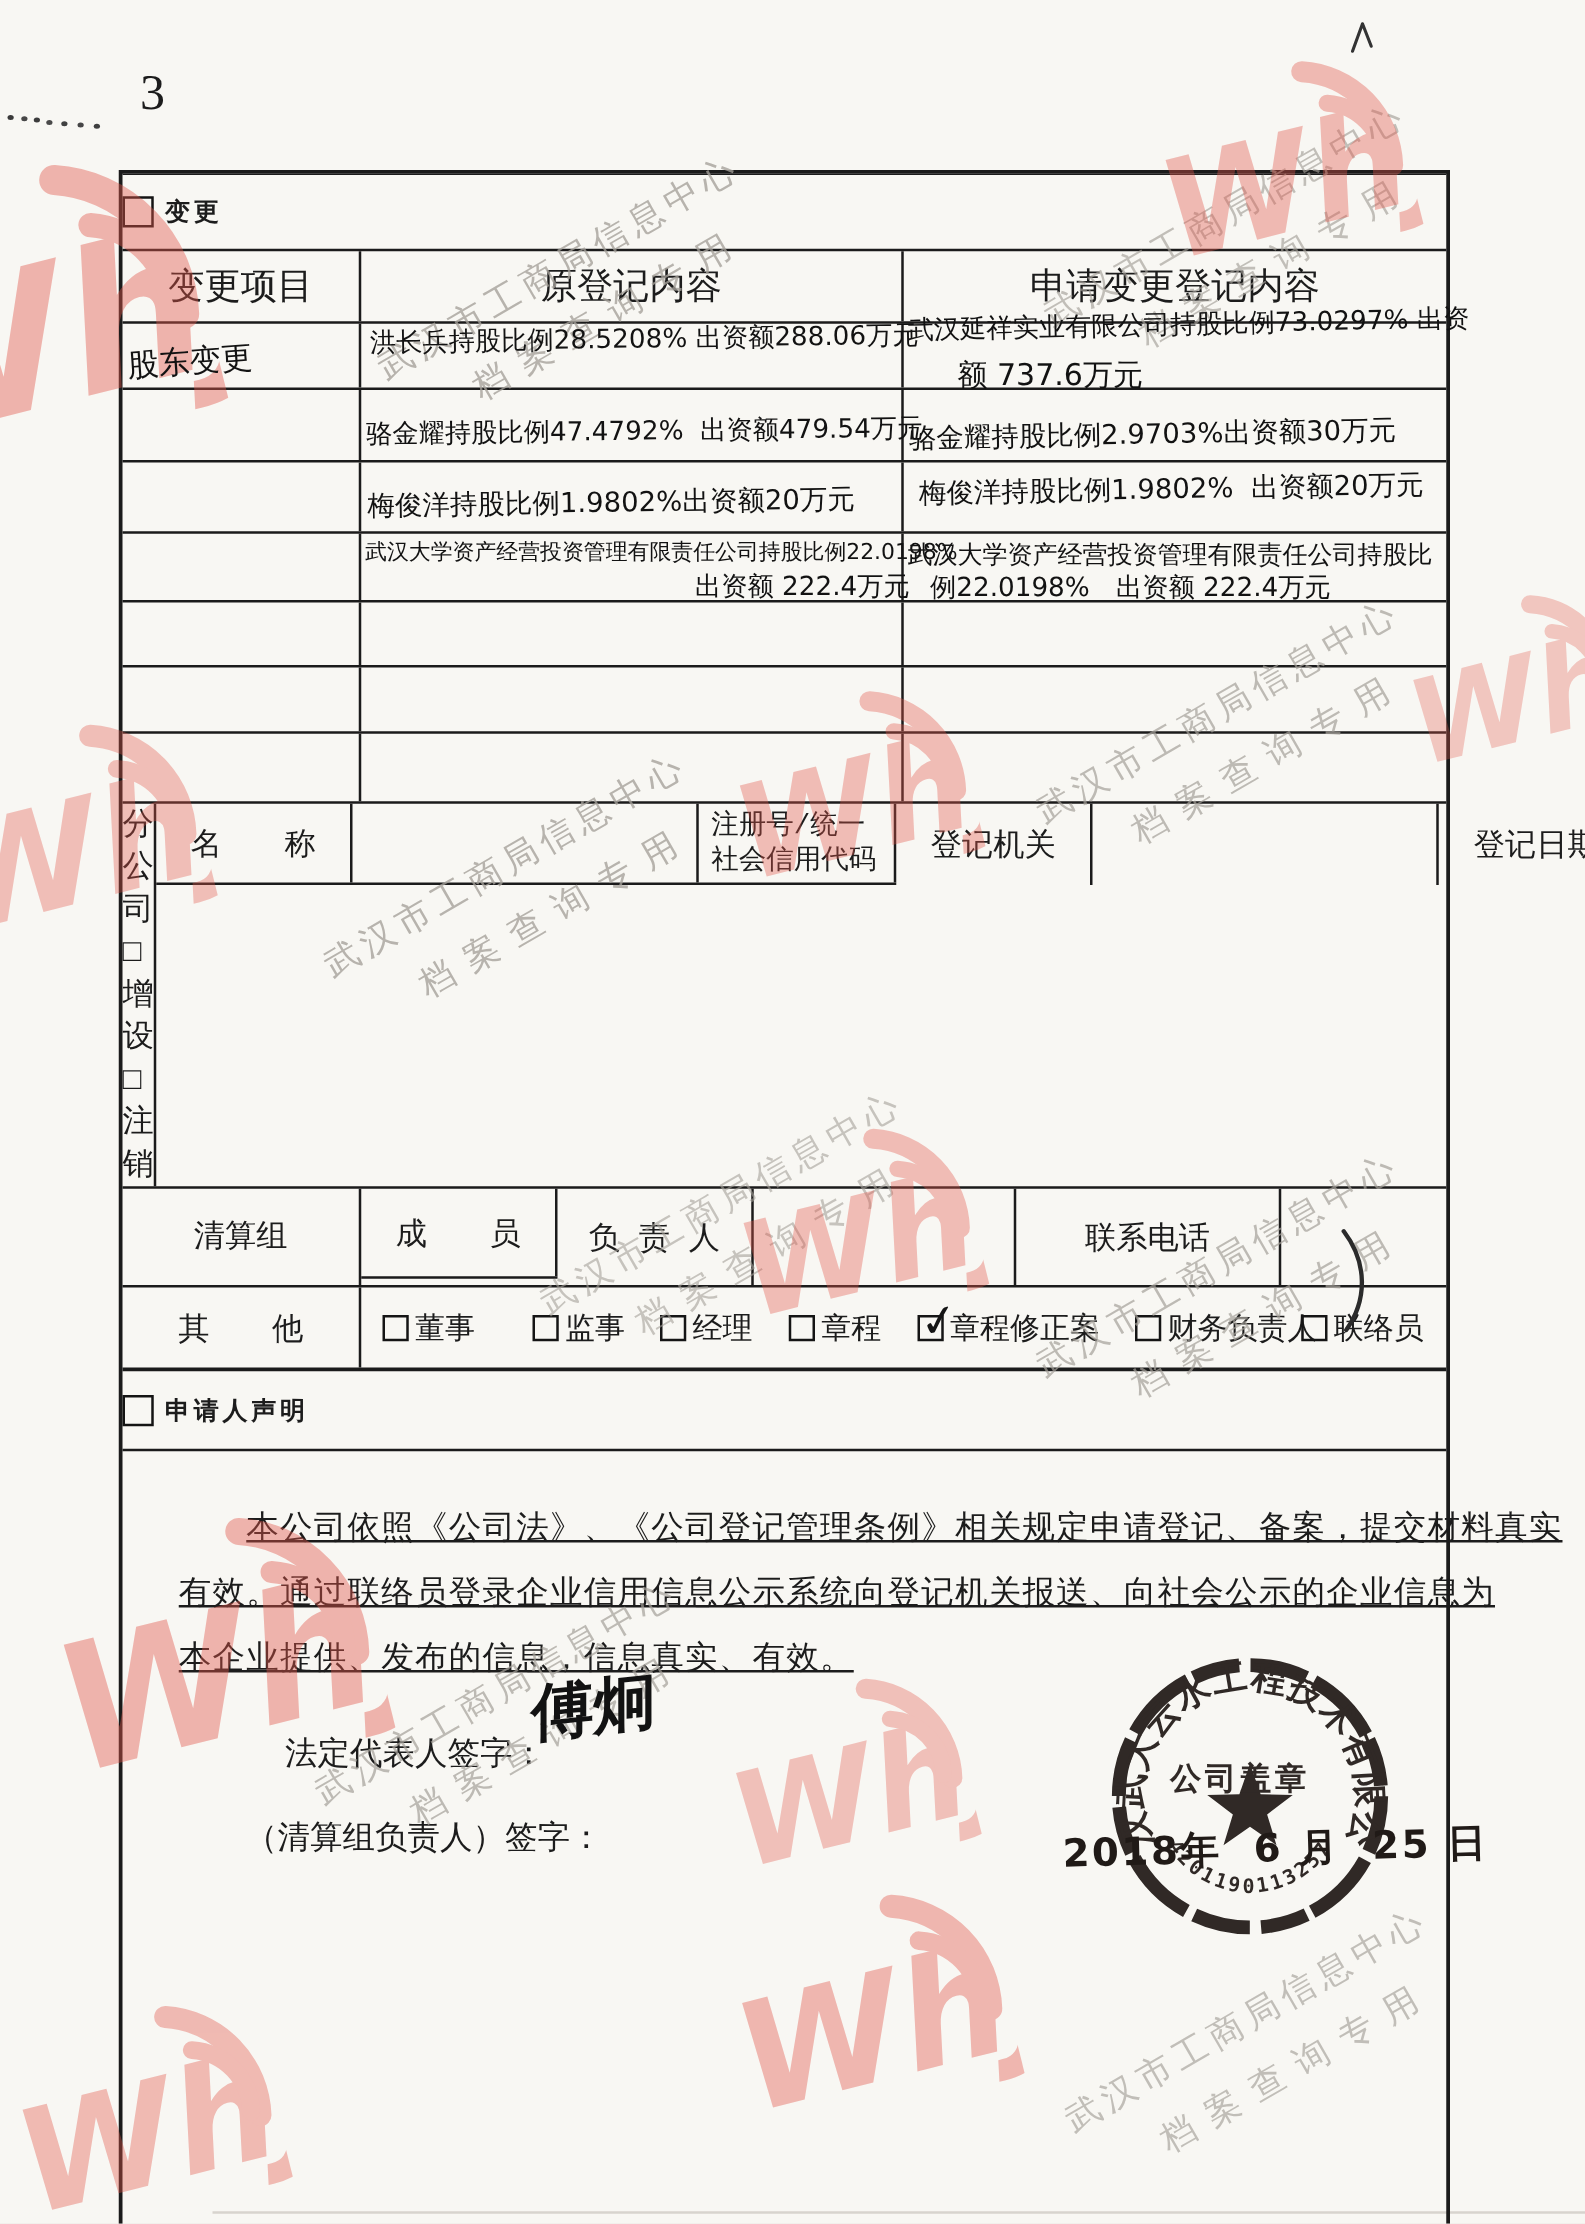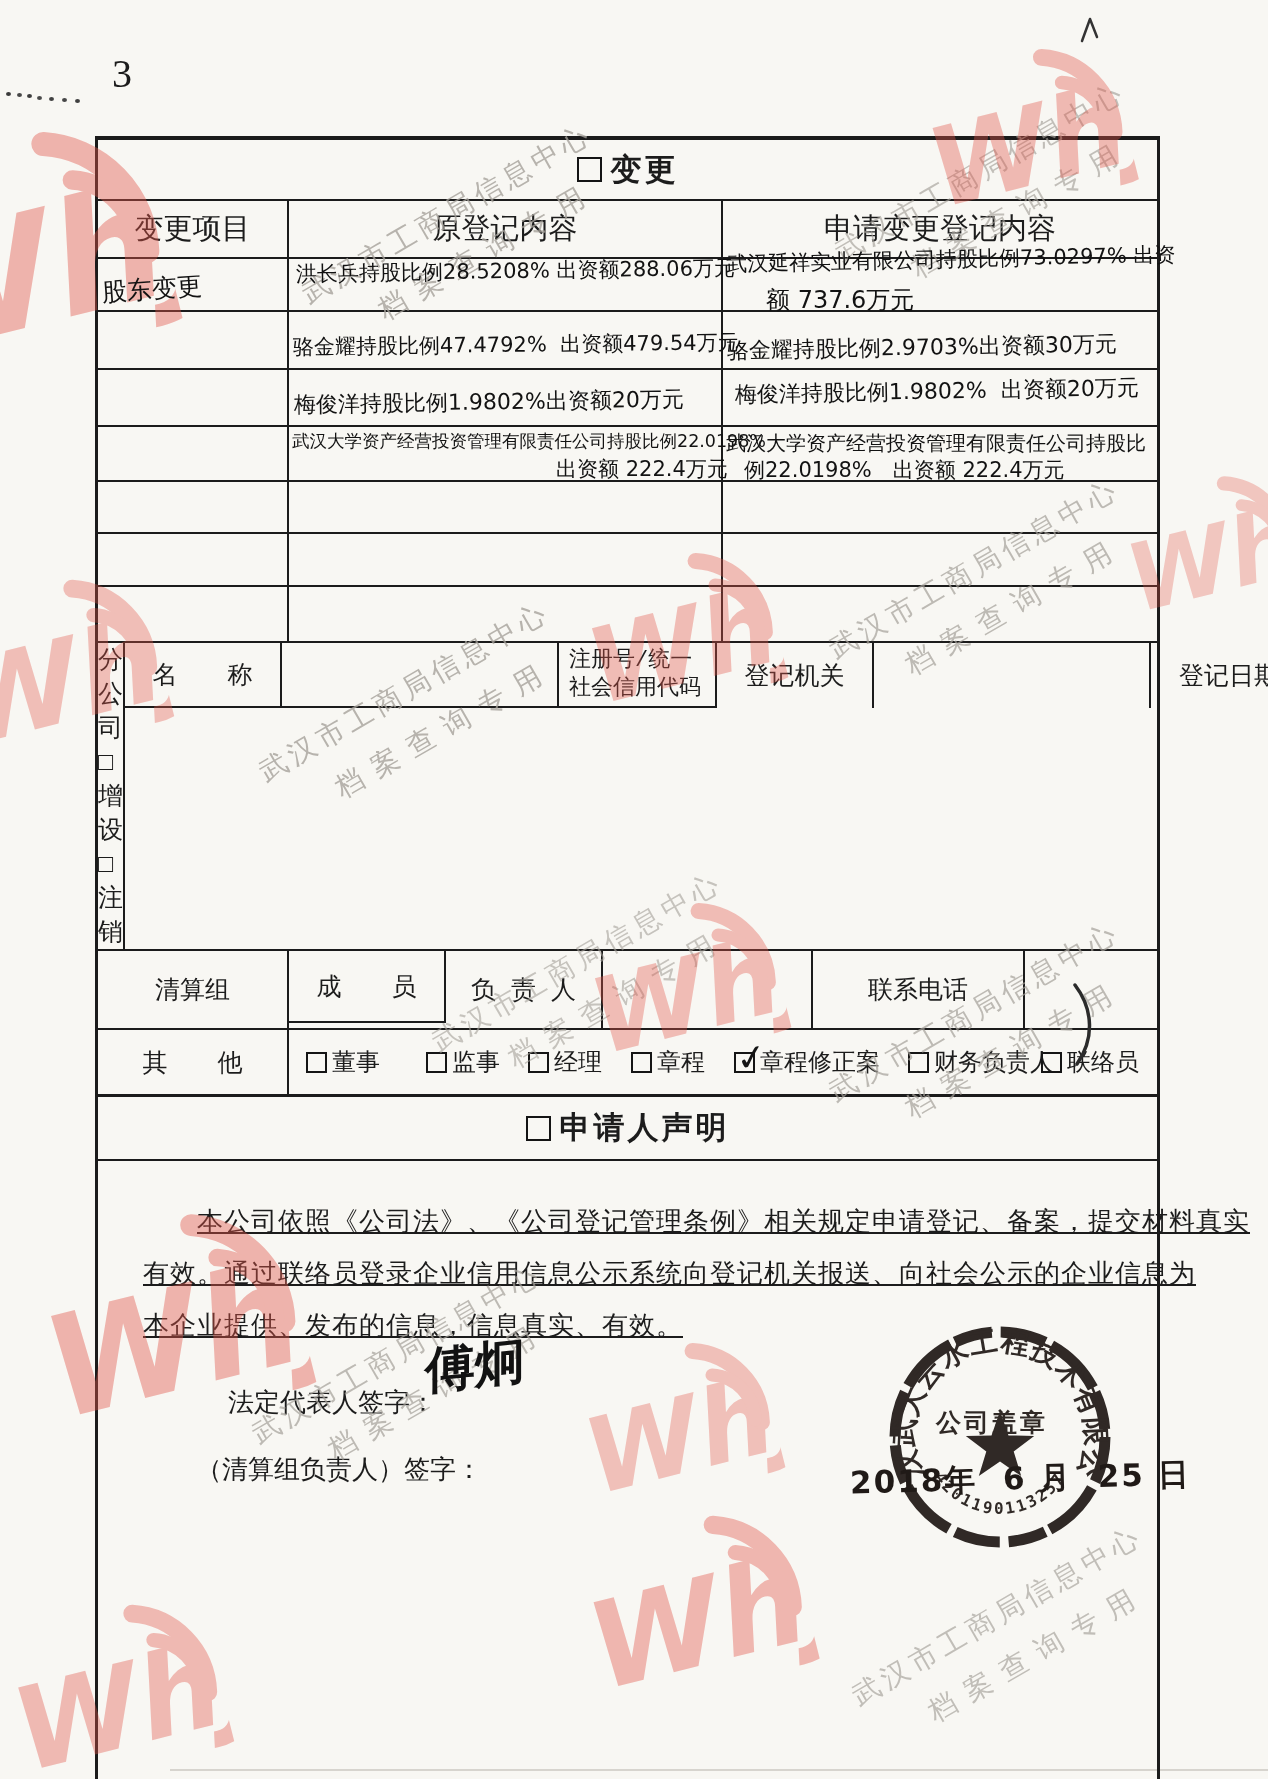--- a/index.html
+++ b/index.html
@@ -4,21 +4,21 @@
 <style>
   :root{ --line:#1b1b1b; --ink:#121212; }
   html,body{margin:0;padding:0;background:#e9e7e3;}
   .page{position:relative;width:1268px;height:1779px;background:#f8f7f3;overflow:hidden;
         font-family:"Liberation Serif",serif;color:#1c1c1c;}
   
   .form{position:absolute;left:95px;top:136px;width:1065px;border:3px solid var(--line);
         box-sizing:border-box;background:transparent;z-index:1;}
   .trow{display:flex;border-bottom:2px solid var(--line);box-sizing:border-box;}
   .trow.lastrow{border-bottom:0;}
-  .title-row{align-items:center;justify-content:center;font-size:31px;font-weight:bold;
+  .title-row{align-items:center;font-size:20px;font-weight:bold;
              letter-spacing:3px;border-top:1px solid var(--line);}
   .c{border-right:2px solid var(--line);box-sizing:border-box;position:relative;}
   .c.last{border-right:0;}
   .c1{width:191px;} .c2{width:434px;} .c3{flex:1;}
   .w157{width:157px;} .w277{width:277px;} .w158{width:158px;} .w210{width:210px;} .w205{width:212px;}
   .grow{flex:1;}
   .lbl{display:flex;align-items:center;justify-content:center;font-size:25px;white-space:pre;}
   .hdr{display:flex;align-items:center;justify-content:center;font-size:29px;}
   .block{display:flex;border-bottom:2px solid var(--line);box-sizing:border-box;}
   .blabel{width:191px;border-right:2px solid var(--line);display:flex;flex-direction:column;

